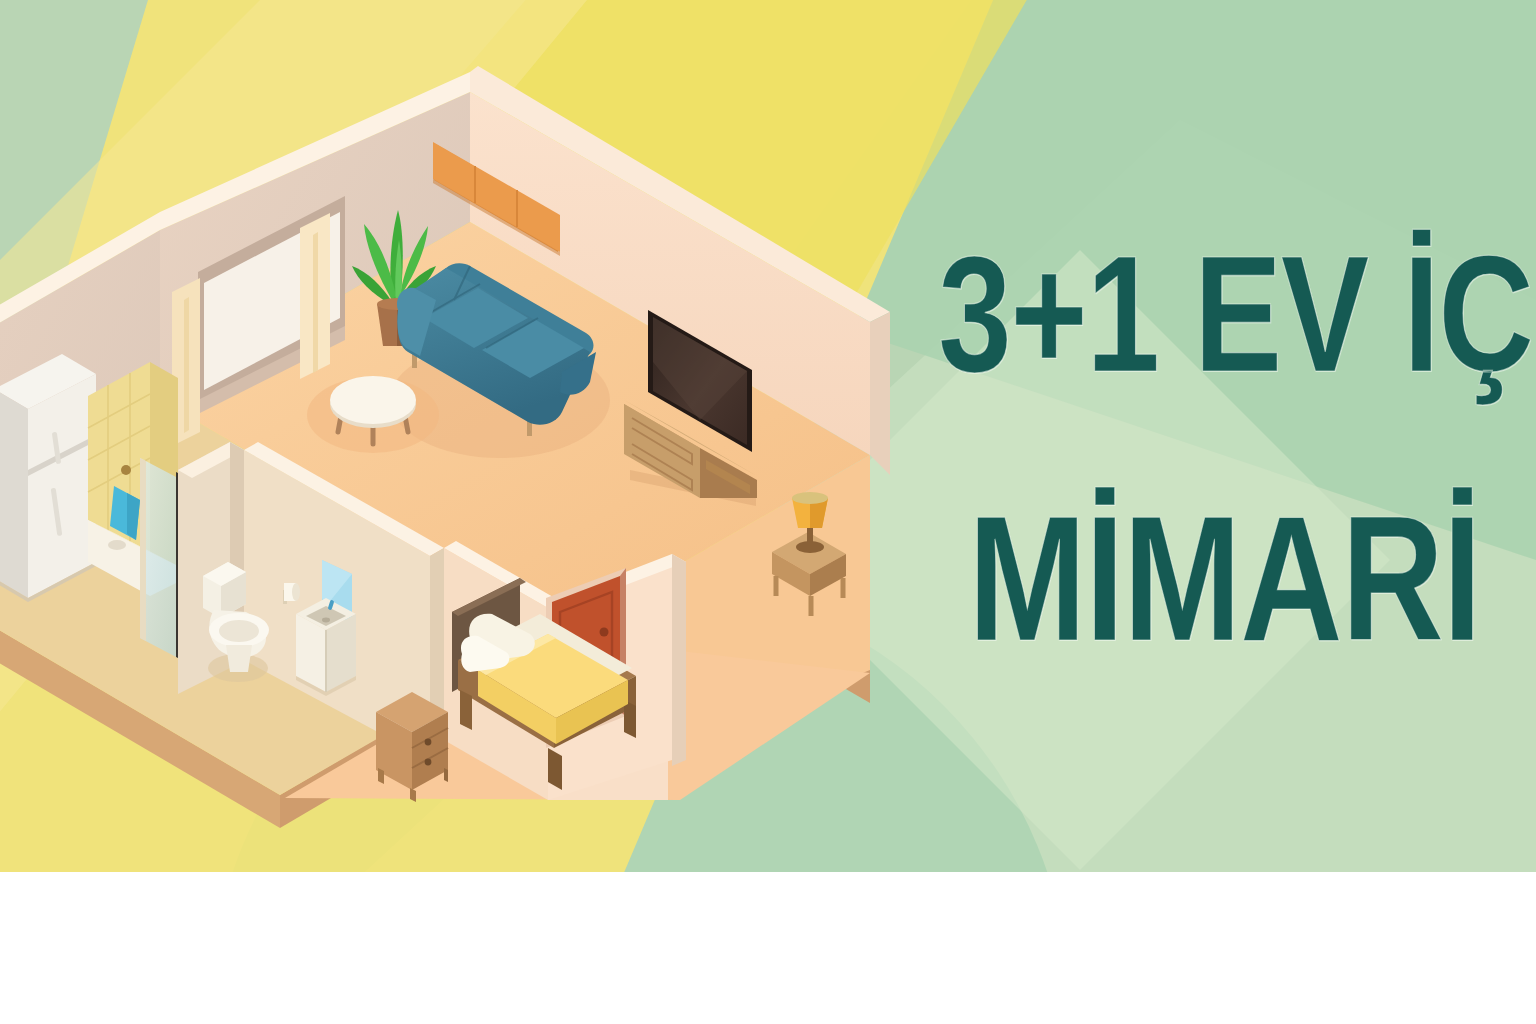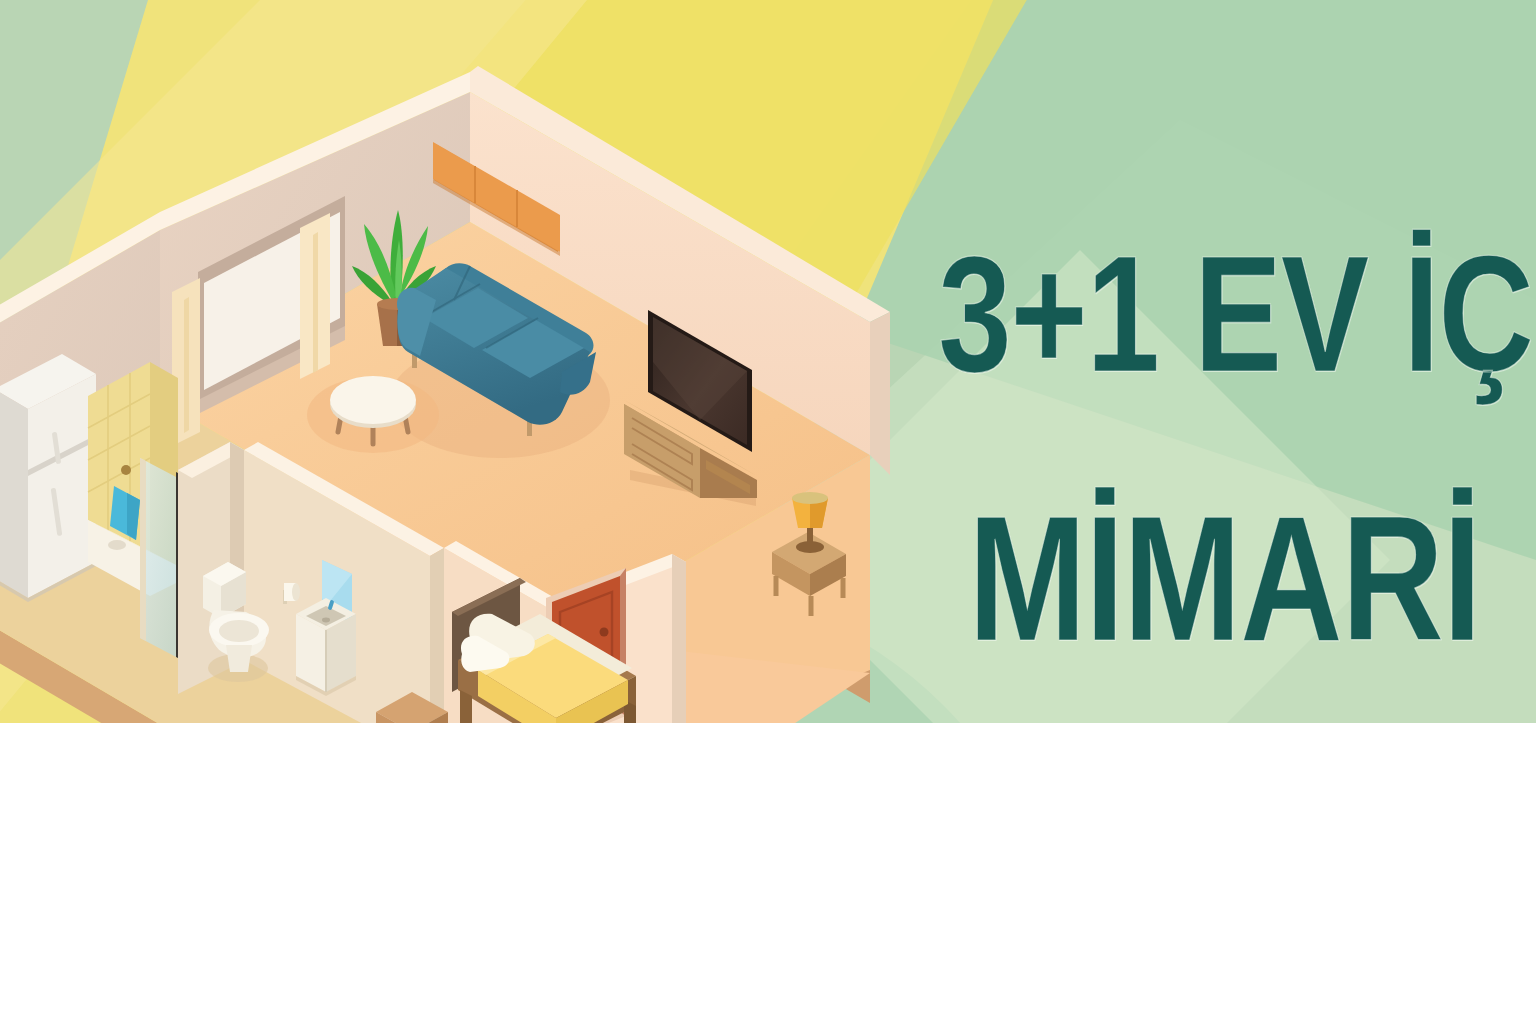--- a/index.html
+++ b/index.html
@@ -1,18 +1,18 @@
 <!DOCTYPE html>
 <html><head>
 <meta charset="utf-8">
 <style>
   html,body{margin:0;padding:0;background:#ffffff;}
   #stage{
     position:relative;
-    width:1536px;height:723px;
+    width:1536px;height:872px;
     overflow:hidden;
     font-family:"Liberation Sans", sans-serif;
     background:#b9d5b4;
   }
   #bgsvg,#artsvg,#textlayer{position:absolute;left:0;top:0;width:1536px;height:1024px;}
   #textlayer{pointer-events:none;}
 
   .title-line{
     position:absolute;
     font-family:"Liberation Sans Narrow","Liberation Sans", sans-serif;

